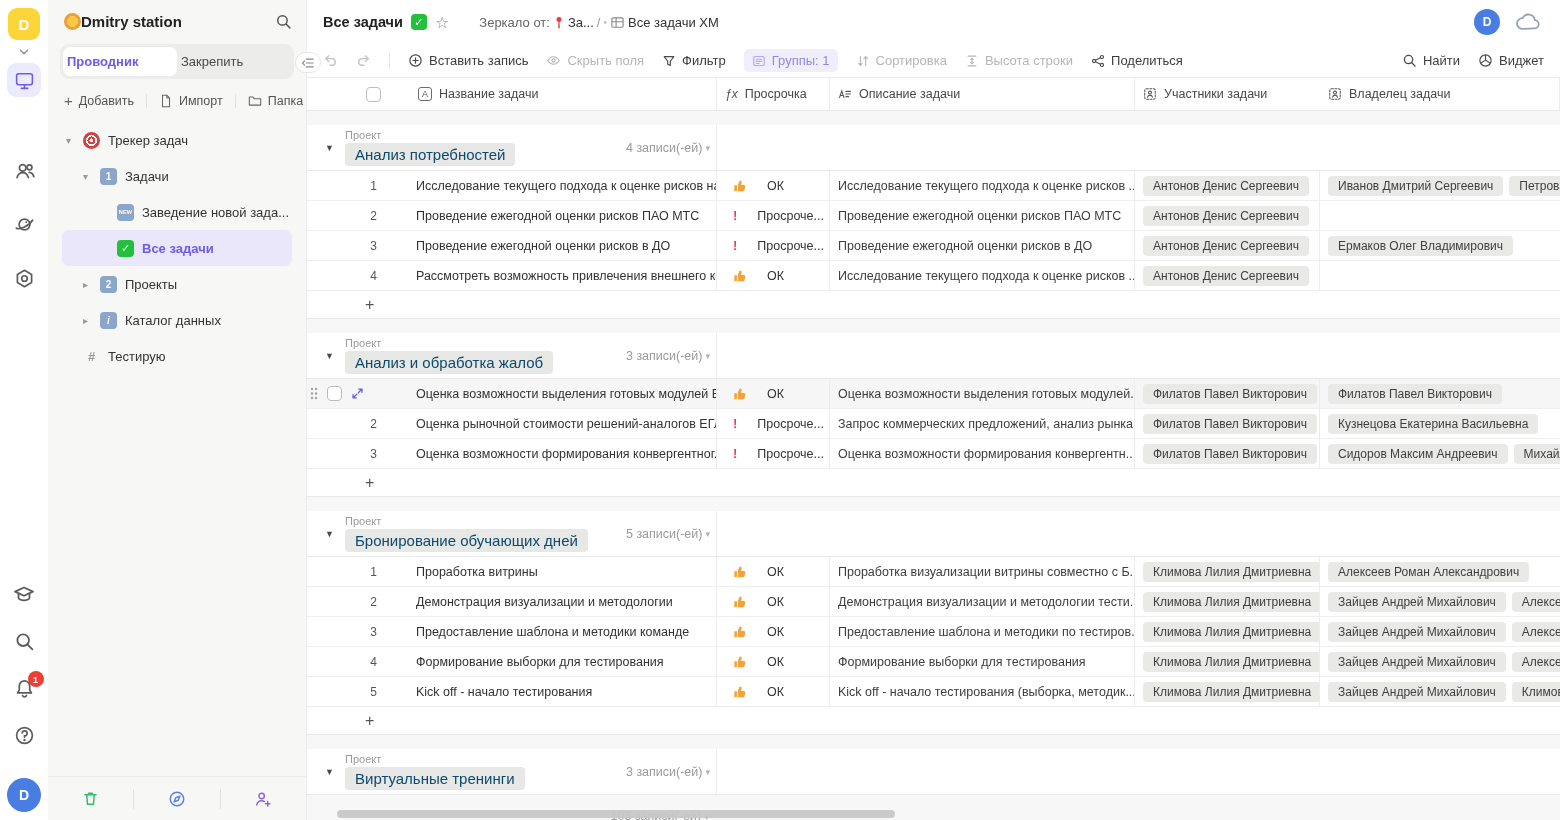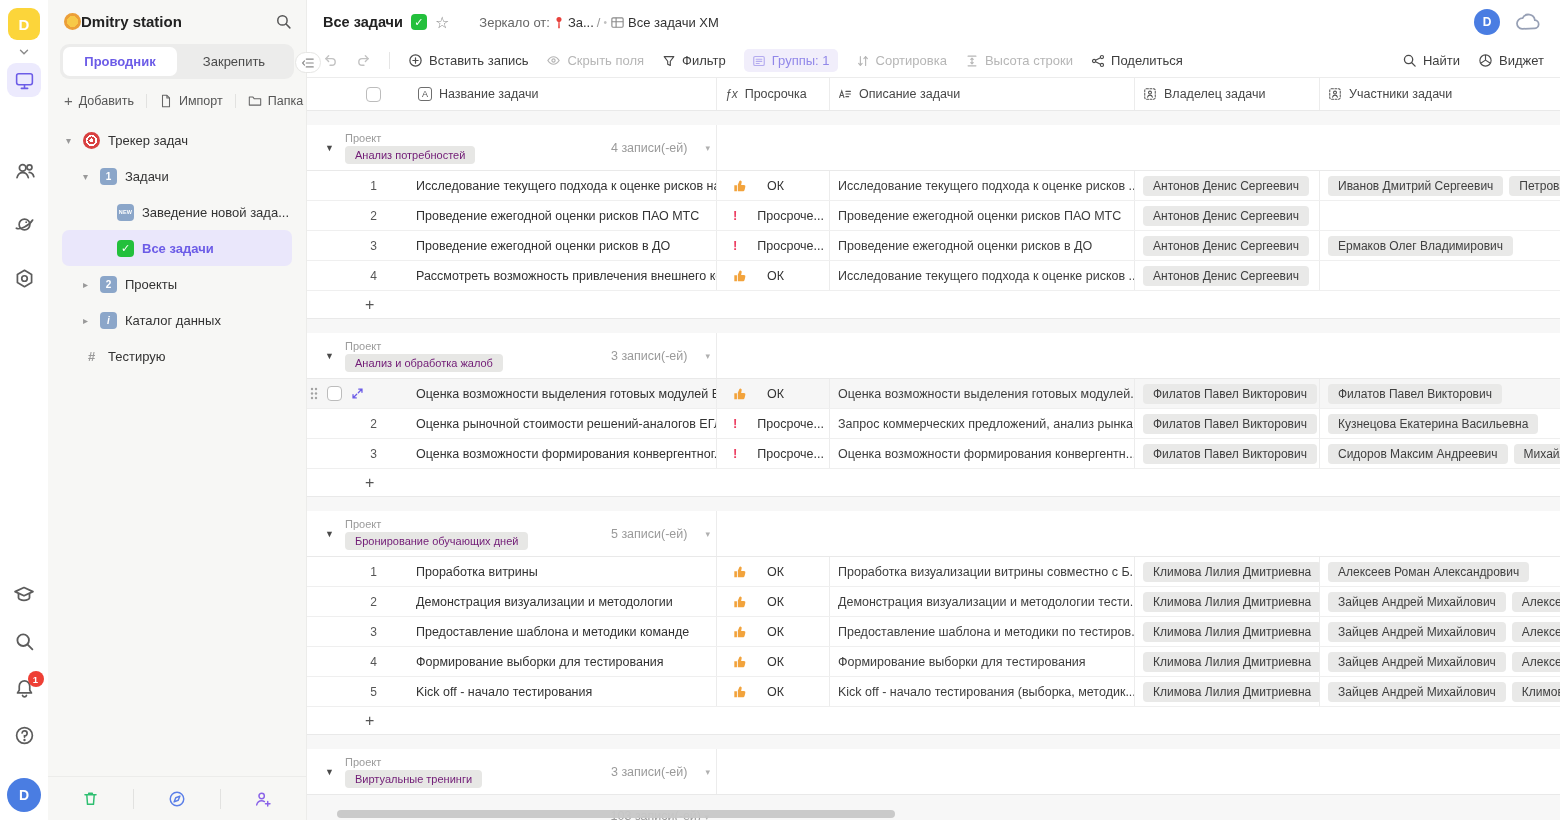--- a/index.html
+++ b/index.html
@@ -20,21 +20,21 @@
 .badge{position:absolute;top:-7px;right:-9px;min-width:16px;height:16px;border-radius:8px;background:#ee3f35;color:#fff;font-size:9.5px;font-weight:bold;display:flex;align-items:center;justify-content:center;padding:0 4px}
 .r-user{width:34px;height:34px;border-radius:50%;background:#4a7de2;color:#fff;font-weight:bold;font-size:14px;display:flex;align-items:center;justify-content:center;margin-top:6px}
 
 
 .sidebar{width:259px;flex:none;background:#f7f7f5;border-right:1px solid #ececea;display:flex;flex-direction:column}
 .sb-header{display:flex;align-items:center;padding:13px 14px 6px 16px;}
 .ic-medal{width:17px;height:17px;border-radius:50%;background:radial-gradient(circle,#f7c948 0 45%,#ec9f38 45% 100%);flex:none}
 .sb-title{font-weight:bold;font-size:15px;color:#222;flex:1}
 .sb-search{color:#555;cursor:pointer}
 .sb-tabs{margin:8px 12px 4px;background:#ececeb;border-radius:9px;display:flex;padding:3px}
-.tab{flex:1;text-align:center;padding:7px 16px;font-size:13px;color:#4a4a4a;border-radius:7px;cursor:pointer}
+.tab{flex:1;padding:7px 4px;font-size:13px;color:#4a4a4a;border-radius:7px;cursor:pointer}
 .tab.active{background:#fff;color:#6c5ce7;font-weight:bold}
 .sb-actions{display:flex;align-items:center;padding:10px 14px 8px;font-size:12.5px;color:#555}
 .sb-act{display:flex;align-items:center;gap:6px;cursor:pointer;padding:0 12px}
 .sb-act:first-child{padding-left:2px}
 .sb-act+.sb-act{border-left:1px solid #e2e2e0}
 .plus-glyph{font-size:15px;color:#666;line-height:1}
 .sb-tree{flex:1;padding:6px 14px;overflow:hidden}
 .tree-item{display:flex;align-items:center;height:36px;border-radius:7px;font-size:13px;color:#333;cursor:pointer}
 .tree-item.selected{background:#eae7fb;color:#6c5ce7;font-weight:bold}
 .tree-chev{width:16px;font-size:10px;color:#999;flex:none}
@@ -81,22 +81,22 @@
 .cb{width:15px;height:15px;border:1.5px solid #bcbcbc;border-radius:4px;background:#fff;flex:none}
 .boxA{width:14px;height:14px;border:1.2px solid #6e6e6e;border-radius:3px;font-size:9px;display:inline-flex;align-items:center;justify-content:center;color:#555;flex:none}
 .fx{font-style:italic;font-size:12px;color:#555;flex:none}
 
 .gcard{background:#fff;margin-top:14px}
 .ghead{display:grid;grid-template-columns:410px 843px;border-bottom:1px solid #e9e9e9;height:46px}
 .gh-left{display:flex;align-items:center;padding-left:18px;border-right:1px solid #ececec;overflow:hidden}
 .g-chev{font-size:9px;color:#4a4a4a;width:14px;cursor:pointer}
 .g-meta{margin-left:6px}
 .g-field{font-size:11px;color:#9b9b9b;margin-bottom:2px}
-.g-chip{display:inline-block;background:#e7e7e5;border-radius:4px;padding:3px 10px;font-size:11px;color:#701a75;white-space:nowrap}
-.g-count{margin-left:auto;padding-right:6px;color:#9a9a9a;font-size:12.5px;display:flex;align-items:center;gap:18px;cursor:pointer;white-space:nowrap}
+.g-chip{display:inline-block;background:#e7e7e5;border-radius:4px;padding:3px 10px;font-size:15px;color:#0c4a6e;white-space:nowrap}
+.g-count{margin-left:auto;padding-right:6px;color:#9a9a9a;font-size:12.5px;display:flex;align-items:center;gap:3px;cursor:pointer;white-space:nowrap}
 .caret{font-size:9px;color:#b0b0b0}
 .trow{height:30px;align-items:center;border-bottom:1px solid #efefef;background:#fff;font-size:12.5px}
 .trow.hovered{background:#f6f6f6}
 .cell{height:100%;display:flex;align-items:center;overflow:hidden;white-space:nowrap}
 .c-num{justify-content:center;color:#555;font-size:12px}
 .c-hover{grid-column:1/3;padding-left:3px;gap:9px}
 .c-name{padding:0 6px;border-right:1px solid #ececec;color:#323232}
 .c-status{padding-left:16px;gap:20px;border-right:1px solid #ececec}
 .c-desc{padding:0 8px;border-right:1px solid #ececec;color:#3d3d3d}
 .c-owner{padding:0 8px;border-right:1px solid #ececec}
@@ -394,35 +394,35 @@
         <div class="hcell bordered">
             <span class="fx">ƒx</span>
             <span>Просрочка</span>
           </div>
         <div class="hcell bordered">
             <svg width="14" height="14" viewBox="0 0 16 16" fill="none" stroke="#555" stroke-width="1.2" stroke-linecap="round">
               <path d="M1.8 12 4.3 4.5 6.8 12M2.8 9.6h3M9 5h5.2M9 8h5.2M9 11h3.2"></path>
             </svg>
             <span>Описание задачи</span>
           </div>
+        <div class="hcell">
+            <svg width="14" height="14" viewBox="0 0 16 16" fill="none" stroke="#555" stroke-width="1.2" stroke-linecap="round">
+              <rect x="2" y="2" width="12" height="12" rx="2" stroke-dasharray="2.2 1.7"></rect>
+              <circle cx="8" cy="6.4" r="1.7"></circle>
+              <path d="M5.2 11.6c.4-1.5 1.5-2.3 2.8-2.3s2.4.8 2.8 2.3"></path>
+            </svg>
+            <span>Участники задачи</span>
+          </div>
         <div class="hcell bordered">
             <svg width="14" height="14" viewBox="0 0 16 16" fill="none" stroke="#555" stroke-width="1.2" stroke-linecap="round">
               <rect x="2" y="2" width="12" height="12" rx="2" stroke-dasharray="2.2 1.7"></rect>
               <circle cx="8" cy="6.4" r="1.7"></circle>
               <path d="M5.2 11.6c.4-1.5 1.5-2.3 2.8-2.3s2.4.8 2.8 2.3"></path>
             </svg>
             <span>Владелец задачи</span>
-          </div>
-        <div class="hcell">
-            <svg width="14" height="14" viewBox="0 0 16 16" fill="none" stroke="#555" stroke-width="1.2" stroke-linecap="round">
-              <rect x="2" y="2" width="12" height="12" rx="2" stroke-dasharray="2.2 1.7"></rect>
-              <circle cx="8" cy="6.4" r="1.7"></circle>
-              <path d="M5.2 11.6c.4-1.5 1.5-2.3 2.8-2.3s2.4.8 2.8 2.3"></path>
-            </svg>
-            <span>Участники задачи</span>
           </div>
       </div>
 
       <div id="groups">
           <div class="gcard">
             <div class="ghead">
               <div class="gh-left">
                 <span class="g-chev">▼</span>
                 <div class="g-meta"><div class="g-field">Проект</div><div class="g-chip">Анализ потребностей</div></div>
                 <div class="g-count">

